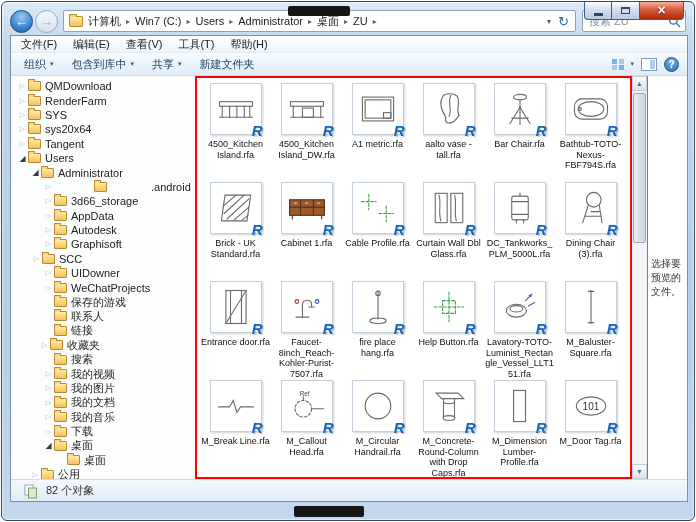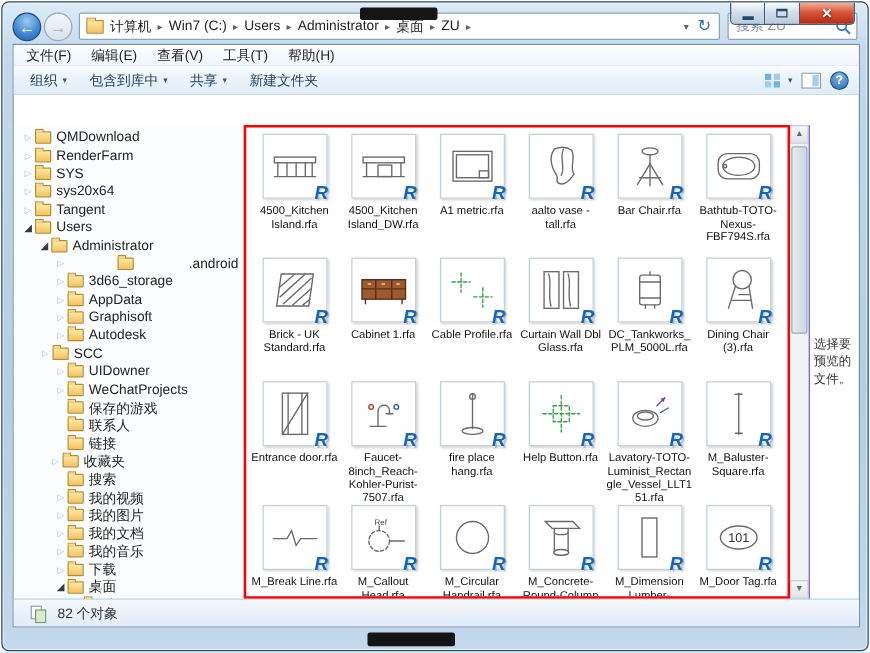--- a/index.html
+++ b/index.html
@@ -64,21 +64,21 @@
   .toolbar{height:23px;flex:none;display:flex;align-items:center;font-size:11px;color:#1e3c5a;
     background:linear-gradient(#f9fcfe,#eaf3fb 45%,#dfecf8);border-bottom:1px solid #cddceb;padding:0 4px;}
   .tb-item{display:flex;align-items:center;padding:0 9px;height:20px;cursor:default;justify-content:space-between;}
   .tb-arrow{font-size:7px;margin-left:4px;color:#41576e;}
   .tb-right{margin-left:auto;display:flex;align-items:center;gap:7px;padding-right:4px;}
   .tb-icon-btn{display:flex;align-items:center;cursor:default;}
   .help-circle{width:15px;height:15px;border-radius:50%;display:flex;align-items:center;justify-content:center;
     background:radial-gradient(circle at 50% 30%,#7fb4e6,#2a6cb5);color:#fff;font-weight:bold;font-size:10px;
     border:1px solid #1c548f;}
 
-  .main-row{flex:1;display:flex;min-height:0;background:#14b8a6;margin-top:24px;}
+  .main-row{flex:1;display:flex;min-height:0;background:#fdba74;}
 
   
   .sidebar{width:184px;flex:none;overflow:hidden;padding-top:3px;background:#fcfdfe;}
   .tree-item{height:14.4px;display:flex;align-items:center;font-size:11px;color:#222;
     white-space:nowrap;cursor:default;}
   .exp{width:11px;flex:none;font-size:7px;color:#a7b8c7;text-align:center;}
   .exp.expanded{color:#3b3b3b;font-size:8px;}
   .folder{width:13px;height:10px;position:relative;margin-right:4px;flex:none;
     background:linear-gradient(#ffe9a2,#f3c360);border:1px solid #b98a2e;border-radius:1px;}
   .folder::before{content:"";position:absolute;top:-3px;left:-1px;width:5px;height:2px;
@@ -264,26 +264,26 @@
             <span class="tree-label">3d66_storage</span>
           </div>
           <div class="tree-item" style="padding-left: 32px;">
             <span class="exp collapsed">▷</span>
             <span class="folder"></span>
             <span class="tree-label">AppData</span>
           </div>
           <div class="tree-item" style="padding-left: 32px;">
             <span class="exp collapsed">▷</span>
             <span class="folder"></span>
+            <span class="tree-label">Autodesk</span>
+          </div>
+          <div class="tree-item" style="padding-left: 32px;">
+            <span class="exp collapsed">▷</span>
+            <span class="folder"></span>
             <span class="tree-label">Graphisoft</span>
-          </div>
-          <div class="tree-item" style="padding-left: 32px;">
-            <span class="exp collapsed">▷</span>
-            <span class="folder"></span>
-            <span class="tree-label">Autodesk</span>
           </div>
           <div class="tree-item" style="padding-left: 20px;">
             <span class="exp collapsed">▷</span>
             <span class="folder"></span>
             <span class="tree-label">SCC</span>
           </div>
           <div class="tree-item" style="padding-left: 32px;">
             <span class="exp collapsed">▷</span>
             <span class="folder"></span>
             <span class="tree-label">UIDowner</span>

